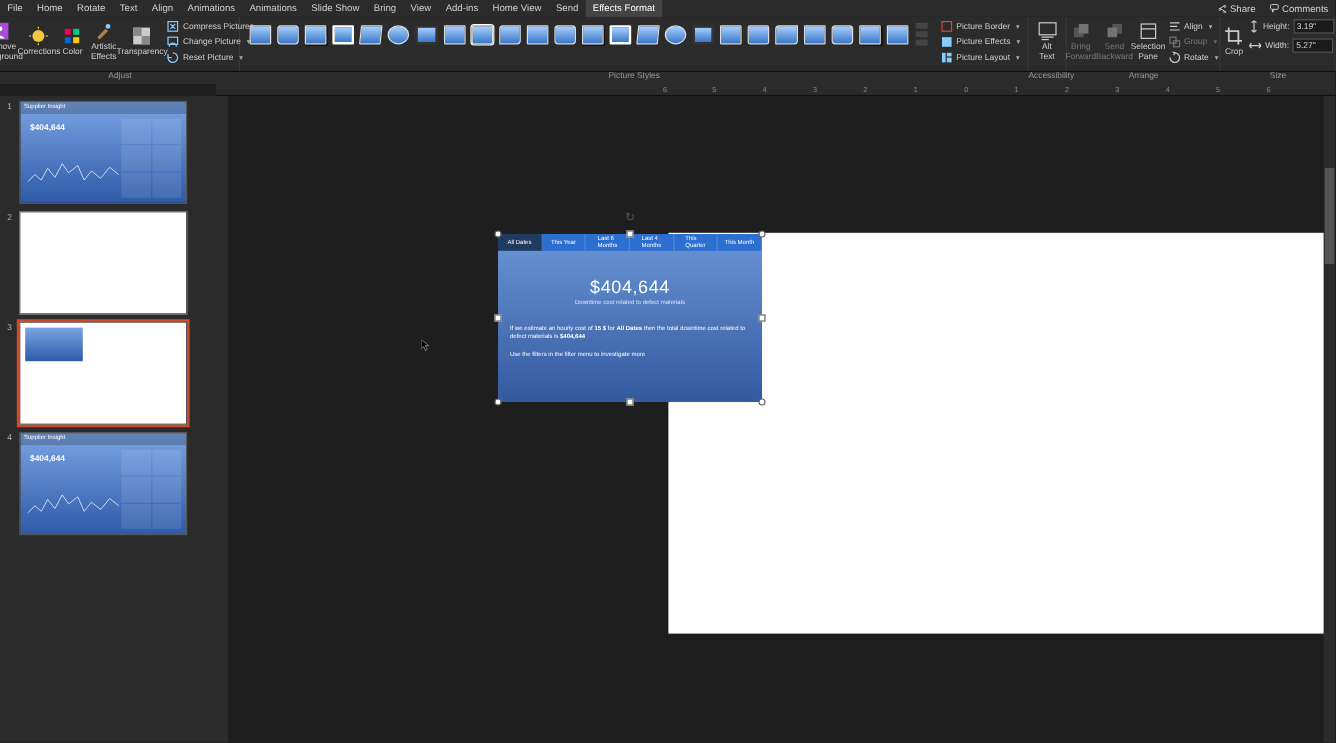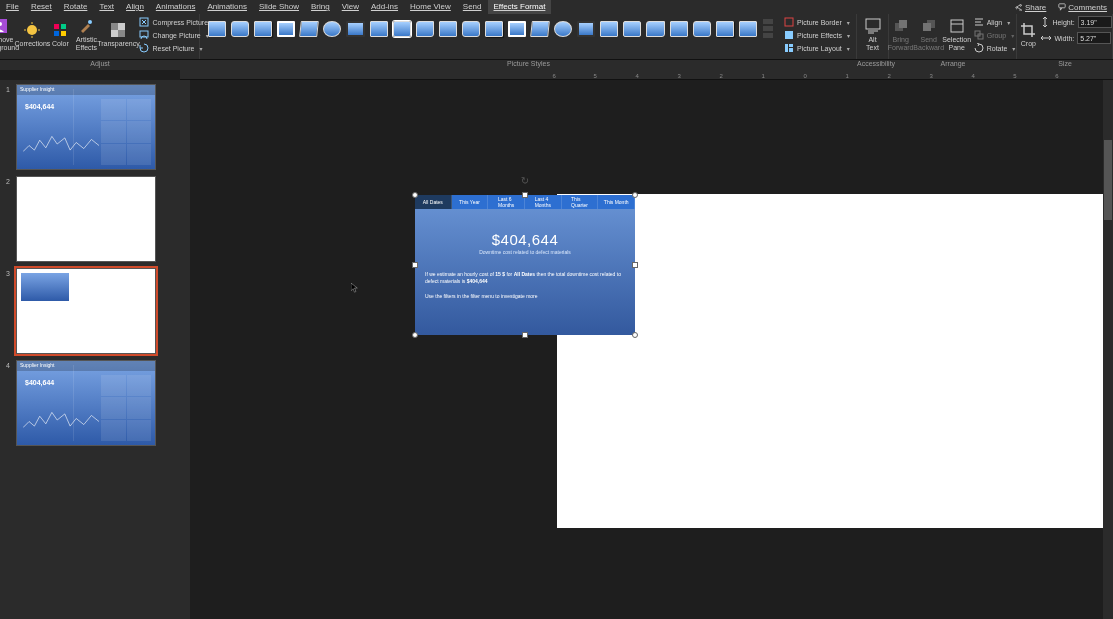--- a/index.html
+++ b/index.html
@@ -1,19 +1,19 @@
 <!DOCTYPE html>
 <html><head>
 <meta charset="utf-8">
 <style>
   * { box-sizing: border-box; margin: 0; padding: 0; font-family: "Segoe UI", Arial, sans-serif; }
   body { background: #1e1e1e; width: 1113px; height: 619px; overflow: hidden; color: #d0d0d0; font-size: 10px; }
 
   
-  .menubar { display: flex; align-items: center; height: 14px; background: #2b2b2b; font-size: 8px; text-decoration: underline; }
+  .menubar { display: flex; align-items: center; height: 14px; background: #2b2b2b; font-size: 8px; }
   .menubar .tab { padding: 0 6px; color: #d0d0d0; line-height: 14px; cursor: default; }
   .menubar .tab.active { background: #444; color: #fff; }
   .menubar .spacer { flex: 1; }
   .menubar .right-item { padding: 0 6px; font-size: 8px; display: flex; align-items: center; gap: 2px; }
 
   
   .ribbon { display: flex; height: 46px; background: #2b2b2b; border-bottom: 1px solid #111; }
   .ribbon-group { display: flex; flex-direction: column; align-items: center; padding: 2px 4px; border-right: 1px solid #3a3a3a; position: relative; }
   .ribbon-group-body { display: flex; align-items: flex-start; gap: 2px; height: 38px; }
   .ribbon-footer { height: 10px; background: #2b2b2b; font-size: 7px; color: #9a9a9a; display: flex; }
@@ -82,21 +82,21 @@
   .vscroll { position: absolute; right: 0; top: 0; bottom: 0; width: 10px; background: #2b2b2b; }
   .vscroll .thumb-bar { position: absolute; left: 1px; right: 1px; top: 60px; height: 80px; background: #555; }
 
   .ico-svg { display: block; }
 </style>
 </head>
 <body>
 
 <div class="menubar">
   <div class="tab">File</div>
-  <div class="tab">Reset</div>
+  <div class="tab">Home</div>
   <div class="tab">Rotate</div>
   <div class="tab">Text</div>
   <div class="tab">Align</div>
   <div class="tab">Animations</div>
   <div class="tab">Animations</div>
   <div class="tab">Slide Show</div>
   <div class="tab">Bring</div>
   <div class="tab">View</div>
   <div class="tab">Add-ins</div>
   <div class="tab">Home View</div>

